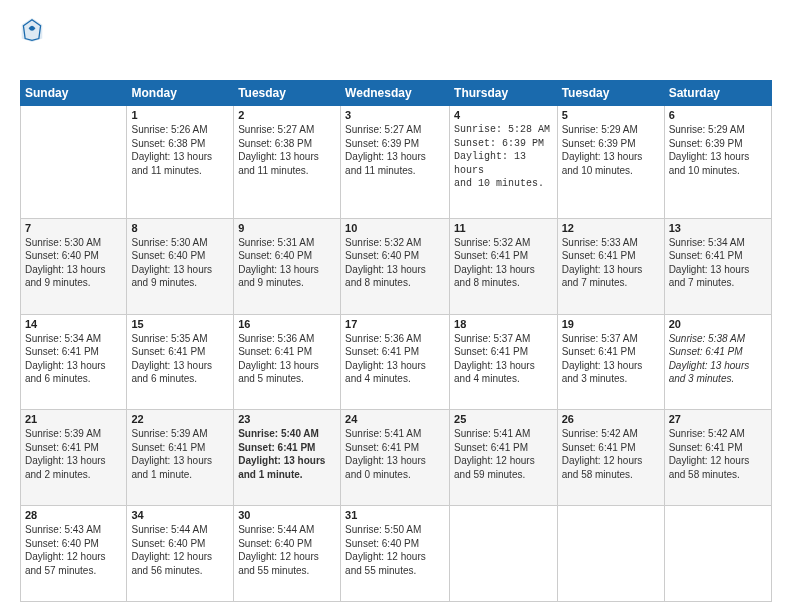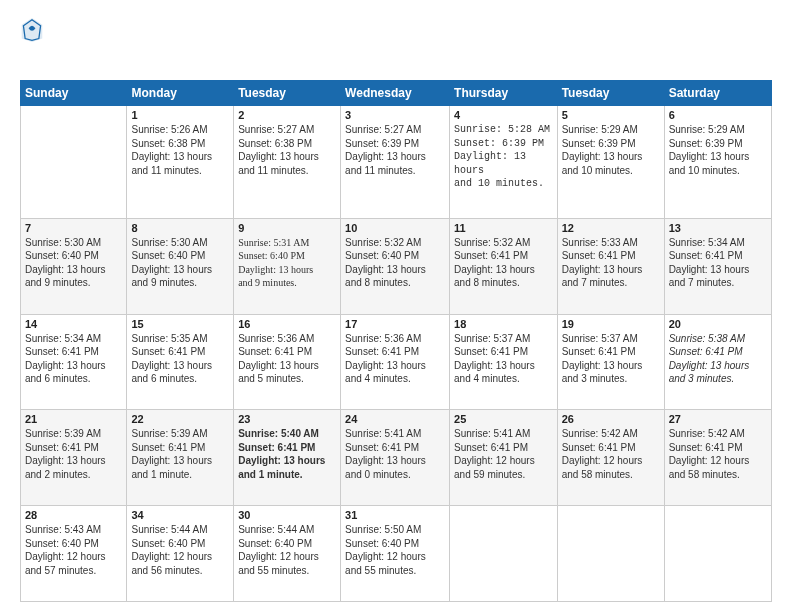--- a/index.html
+++ b/index.html
@@ -193,21 +193,21 @@
           </td>
           <td>
             <span class="day-num">8</span>
             <div class="day-info" style="white-space: pre-line;">Sunrise: 5:30 AM
 Sunset: 6:40 PM
 Daylight: 13 hours
 and 9 minutes.</div>
           </td>
           <td>
             <span class="day-num">9</span>
-            <div class="day-info" style="white-space: pre-line; font-family: Liberation Serif, serif;">Sunrise: 5:31 AM
+            <div class="day-info" style="white-space: pre-line;">Sunrise: 5:31 AM
 Sunset: 6:40 PM
 Daylight: 13 hours
 and 9 minutes.</div>
           </td>
           <td>
             <span class="day-num">10</span>
             <div class="day-info" style="white-space: pre-line;">Sunrise: 5:32 AM
 Sunset: 6:40 PM
 Daylight: 13 hours
 and 8 minutes.</div>

